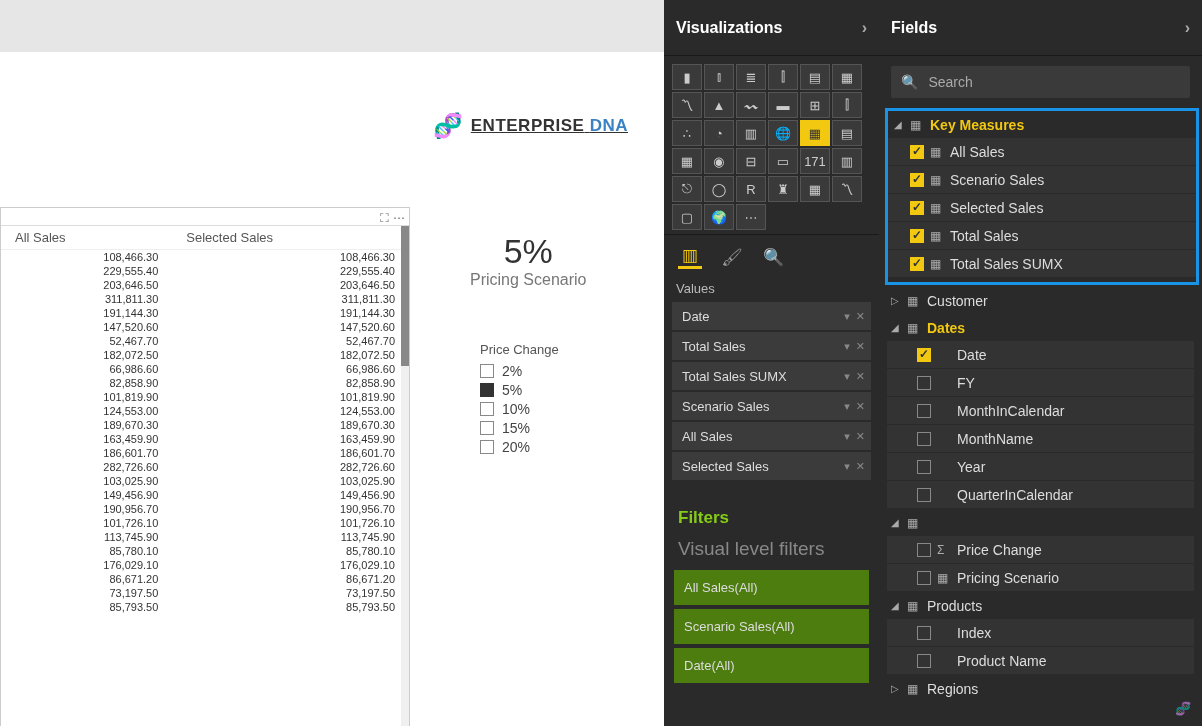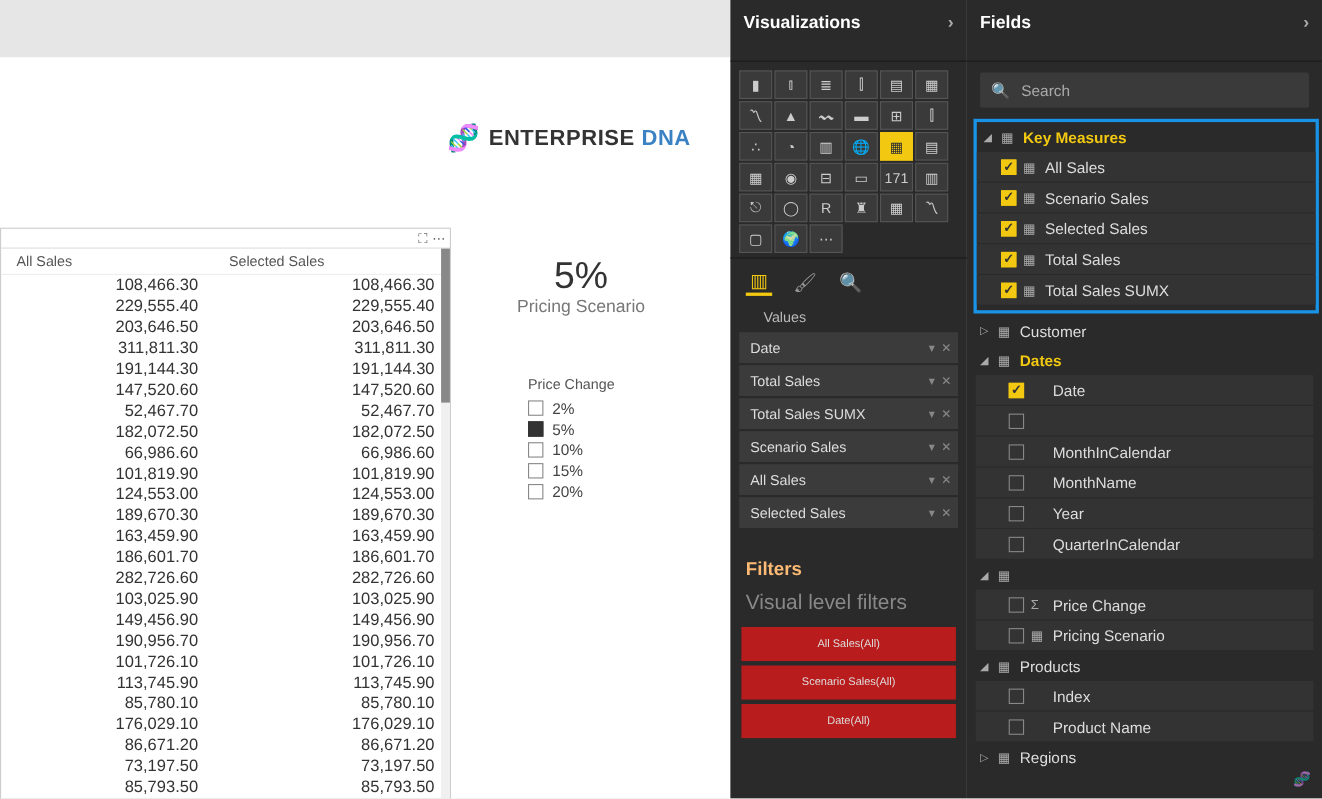--- a/index.html
+++ b/index.html
@@ -2,64 +2,64 @@
 <html><head>
 <meta charset="utf-8">
 <style>
 * { box-sizing: border-box; margin: 0; padding: 0; font-family: "Segoe UI", Arial, sans-serif; }
 body { width: 1202px; height: 726px; background: #e6e6e6; overflow: hidden; position: relative; }
 
 
 .canvas { position: absolute; left: 0; top: 52px; width: 664px; height: 674px; background: #fff; }
 .logo-area { position: absolute; top: 60px; right: 36px; display: flex; align-items: center; gap: 8px; }
 .logo-icon { color: #3b82c4; font-size: 24px; }
-.logo-text { font-size: 20px; font-weight: 700; color: #333; letter-spacing: 0.5px; }
+.logo-text { font-size: 17px; font-weight: 700; color: #333; letter-spacing: 0.5px; text-decoration: underline; }
 .logo-text-dna { color: #3b82c4; }
 
 
 .table-visual { position: absolute; left: 0; top: 155px; width: 410px; height: 520px; border: 1px solid #ccc; }
 .table-visual-header { height: 18px; display: flex; justify-content: space-between; align-items: center; padding: 0 4px; border-bottom: 1px solid #ddd; }
 .focus-icon, .more-icon { font-size: 12px; color: #666; cursor: pointer; }
 .table-content { position: relative; height: calc(100% - 18px); overflow: hidden; }
 .table-content table { width: 100%; border-collapse: collapse; font-size: 13px; }
 .table-content th { text-align: left; padding: 4px 14px; font-weight: 400; color: #555; border-bottom: 1px solid #eee; white-space: nowrap; }
-.table-content td { text-align: right; padding: 1px 14px; color: #333; font-size: 15px; }
+.table-content td { text-align: right; padding: 1px 14px; color: #333; font-size: 11px; }
 .table-scrollbar { position: absolute; right: 0; top: 18px; width: 8px; height: calc(100% - 18px); background: #f0f0f0; }
 .table-scrollbar-thumb { position: absolute; top: 0; width: 8px; height: 140px; background: #888; }
 
 
 .kpi { position: absolute; top: 180px; left: 470px; text-align: center; }
 .kpi-value { font-size: 34px; color: #333; }
 .kpi-label { font-size: 16px; color: #777; }
 .slicer { position: absolute; top: 290px; left: 480px; }
 .slicer-title { font-size: 13px; color: #555; margin-bottom: 6px; }
 .slicer-item { display: flex; align-items: center; gap: 8px; font-size: 14px; color: #444; margin-bottom: 3px; }
 .slicer-checkbox { width: 14px; height: 14px; border: 1px solid #888; display: inline-block; }
 .slicer-checkbox.filled { background: #333; border-color: #333; }
 
 
 .viz-panel { position: absolute; left: 664px; top: 0; width: 215px; height: 726px; background: #2a2a2a; color: #ccc; }
-.panel-header { height: 56px; display: flex; justify-content: space-between; padding: 12px 12px; font-size: 16px; font-weight: 600; color: #fff; border-bottom: 1px solid #1a1a1a; }
+.panel-header { height: 56px; display: flex; align-items: center; justify-content: space-between; padding: 12px 12px; font-size: 16px; font-weight: 600; color: #fff; border-bottom: 1px solid #1a1a1a; }
 .chevron { font-size: 16px; color: #aaa; cursor: pointer; }
 .viz-icons { padding: 8px 8px 4px 8px; display: grid; grid-template-columns: repeat(6, 30px); gap: 2px; }
 .viz-icon { width: 30px; height: 26px; background: #3a3a3a; border: 1px solid #555; display: flex; align-items: center; justify-content: center; font-size: 13px; color: #ccc; cursor: pointer; }
 .viz-icon.selected { background: #f2c811; color: #333; border-color: #f2c811; }
 
 .format-tabs { display: flex; gap: 18px; padding: 10px 14px 6px; border-top: 1px solid #1a1a1a; }
 .format-tab { width: 24px; height: 24px; display: flex; align-items: center; justify-content: center; font-size: 17px; color: #999; cursor: pointer; }
 .format-tab.active { border-bottom: 3px solid #f2c811; color: #f2c811; }
 
-.section-label { padding: 6px 12px 4px; font-size: 13px; color: #bbb; margin-left: 18px; }
+.section-label { padding: 6px 12px 4px; font-size: 13px; color: #bbb; }
 .field-well { margin: 2px 8px; background: #3b3b3b; height: 28px; display: flex; align-items: center; justify-content: space-between; padding: 0 6px 0 10px; font-size: 13px; color: #ddd; }
 .field-well-actions { display: flex; gap: 6px; color: #888; font-size: 11px; }
 .field-well-actions span { cursor: pointer; }
 
-.filters-header { margin-top: 18px; padding: 10px 14px; font-size: 17px; font-weight: 600; color: #fdba74; }
+.filters-header { margin-top: 18px; padding: 10px 14px; font-size: 17px; font-weight: 600; color: #84cc16; }
 .filters-sub { padding: 0 14px 6px; font-size: 19px; color: #888; }
-.filter-card { margin: 4px 10px; background: #b91c1c; padding: 10px 10px; font-size: 10px; color: #ddd; text-align: center; }
+.filter-card { margin: 4px 10px; background: #4d7c0f; padding: 10px 10px; font-size: 13px; color: #ddd; }
 
 
 .fields-panel { position: absolute; left: 879px; top: 0; width: 323px; height: 726px; background: #2a2a2a; color: #ccc; }
 .search-box { margin: 10px 12px; background: #3a3a3a; height: 32px; display: flex; align-items: center; padding: 0 10px; gap: 10px; color: #aaa; font-size: 14px; border-radius: 2px; }
 
 .highlight-box { border: 3px solid #1893e6; margin: 0 3px 2px 6px; padding-bottom: 4px; }
 .tree-item { display: flex; align-items: center; height: 27px; padding: 0 6px 0 6px; font-size: 14px; color: #ddd; gap: 6px; }
 .tree-item.table-row { background: #333; margin-bottom: 1px; }
 .tree-caret { width: 10px; color: #aaa; font-size: 10px; }
 .tree-check { width: 14px; height: 14px; border: 1px solid #888; display: inline-block; flex-shrink: 0; }
@@ -130,20 +130,24 @@
               <td>52,467.70</td>
               <td>52,467.70</td>
             </tr>
             <tr>
               <td>182,072.50</td>
               <td>182,072.50</td>
             </tr>
             <tr>
               <td>66,986.60</td>
               <td>66,986.60</td>
+            </tr>
+            <tr>
+              <td>82,858.90</td>
+              <td>82,858.90</td>
             </tr>
             <tr>
               <td>101,819.90</td>
               <td>101,819.90</td>
             </tr>
             <tr>
               <td>124,553.00</td>
               <td>124,553.00</td>
             </tr>
             <tr>
@@ -402,20 +406,21 @@
   </div>
   <div id="dates-items">
       <div class="tree-item table-row field-row">
         <span class="tree-check checked"></span>
         <span class="tree-type-icon"></span>
         <span class="tree-label">Date</span>
       </div>
       <div class="tree-item table-row field-row">
         <span class="tree-check"></span>
         <span class="tree-type-icon"></span>
+        <span class="tree-label">FY</span>
       </div>
       <div class="tree-item table-row field-row">
         <span class="tree-check"></span>
         <span class="tree-type-icon"></span>
         <span class="tree-label">MonthInCalendar</span>
       </div>
       <div class="tree-item table-row field-row">
         <span class="tree-check"></span>
         <span class="tree-type-icon"></span>
         <span class="tree-label">MonthName</span>

